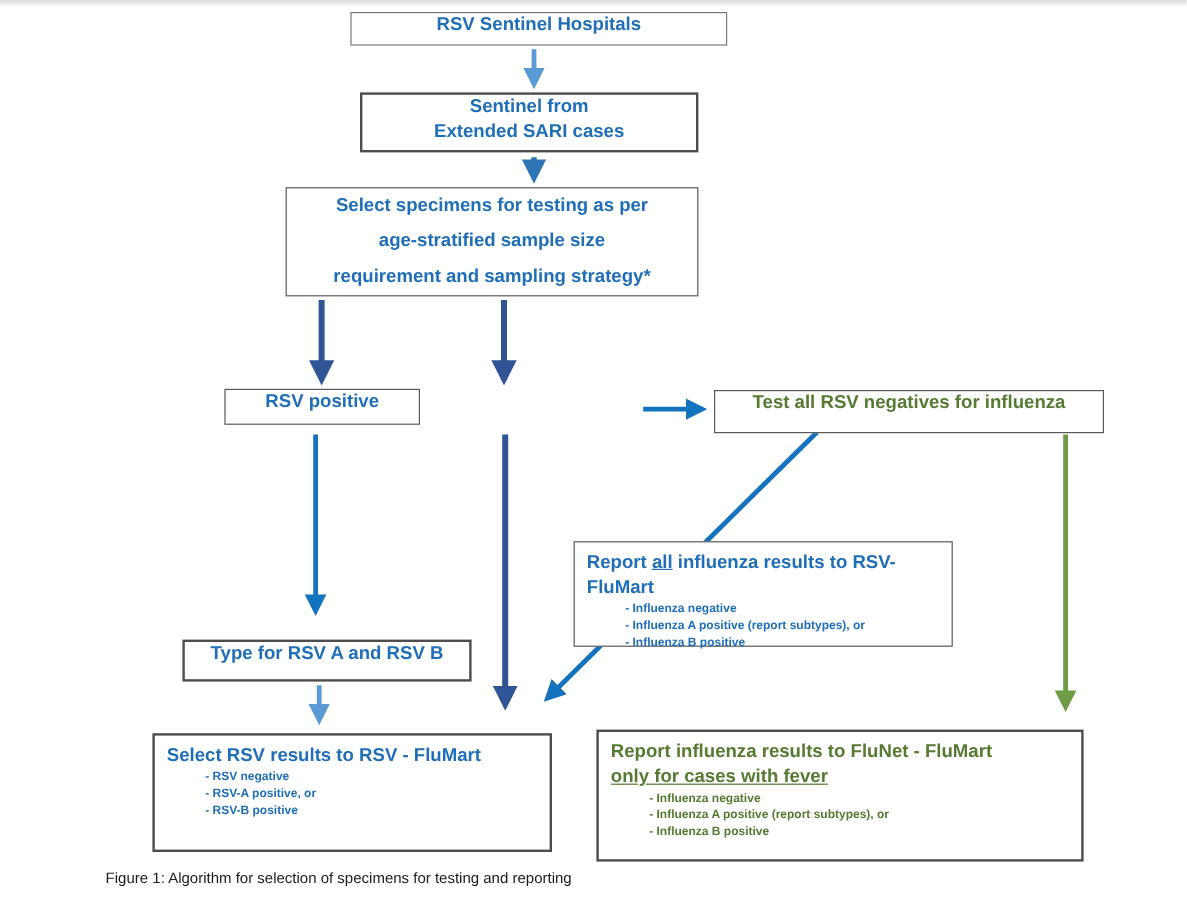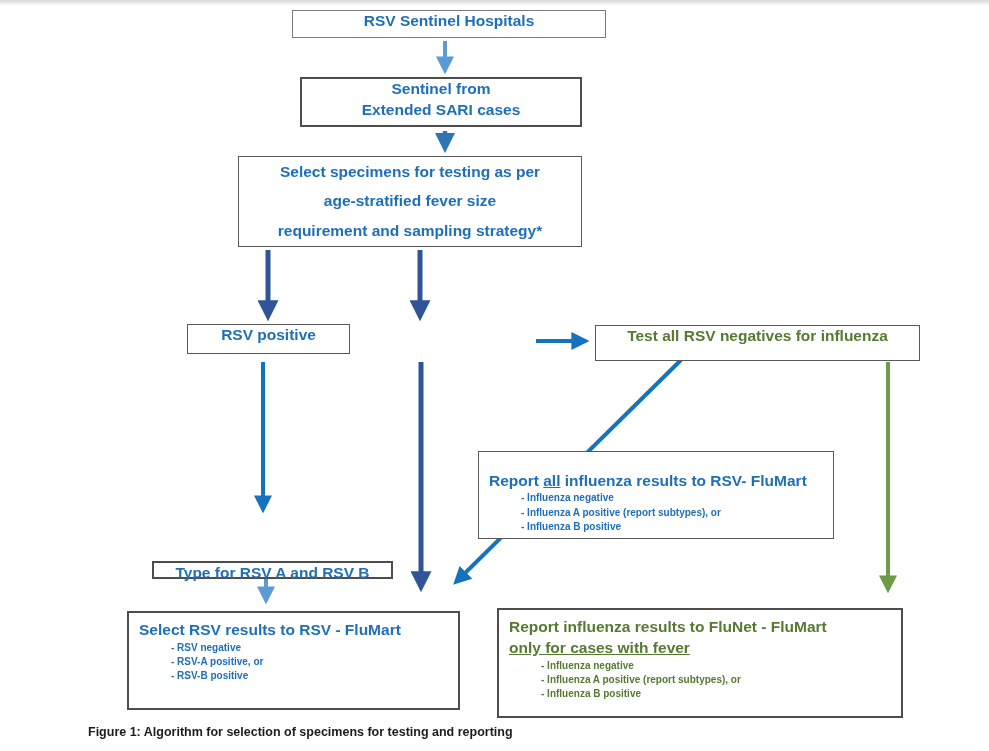--- a/index.html
+++ b/index.html
@@ -54,30 +54,30 @@
   .node .big-line { line-height: 1.9; }
   .node .title { font-size: 15.5px; }
   .bullets { padding-left: 32px; font-size: 10px; line-height: 1.42; }
   .u { text-decoration: underline; }
   #node-sentinel       { left: 292px; top: 10px;  width: 314px; height: 28px; }
   #node-specimens      { left: 300px; top: 77px;  width: 282px; height: 50px; }
   #node-select         { left: 238px; top: 156px; width: 344px; height: 91px; }
   #node-rsv-positive   { left: 187px; top: 324px; width: 163px; height: 30px; }
   #node-rsv-negative   { left: 371px; top: 324px; width: 162px; height: 36px; }
   #node-test-all       { left: 595px; top: 325px; width: 325px; height: 36px; }
-  #node-report-flumart { left: 478px; top: 451px; width: 356px; height: 88px; justify-content: flex-end; }
-  #node-type-rsv       { left: 152px; top: 533px; width: 241px; height: 18px; margin-top: 28px; }
+  #node-report-flumart { left: 478px; top: 451px; width: 316px; height: 88px; }
+  #node-type-rsv       { left: 152px; top: 533px; width: 241px; height: 35px; }
   #node-report-rsv     { left: 127px; top: 611px; width: 333px; height: 99px; }
   #node-report-flunet  { left: 497px; top: 608px; width: 406px; height: 110px; }
   .caption {
     position: absolute;
     left: 88px; top: 725px;
     z-index: 2;
     font-size: 12.5px;
-    font-weight: 700;
+    font-weight: 400;
     color: #1c1c1c;
   }
 </style>
 </head>
 <body>
 
 <div class="canvas">
   <div class="top-edge"></div>
 
   <svg class="arrows" width="989" height="751" viewBox="0 0 989 751">
@@ -115,21 +115,21 @@
     <span>RSV Sentinel Hospitals</span>
   </div>
 
   <div class="node" id="node-specimens">
     <span>Sentinel from</span>
     <span>Extended SARI cases</span>
   </div>
 
   <div class="node mid-border" id="node-select">
     <span class="big-line">Select specimens for testing as per</span>
-    <span class="big-line">age-stratified fever size</span>
+    <span class="big-line">age-stratified sample size</span>
     <span class="big-line">requirement and sampling strategy*</span>
   </div>
 
   <div class="node mid-border" id="node-rsv-positive">
     <span>RSV positive</span>
   </div>
 
 
   <div class="node mid-border green-text" id="node-test-all">
     <span>Test all RSV negatives for influenza</span>

